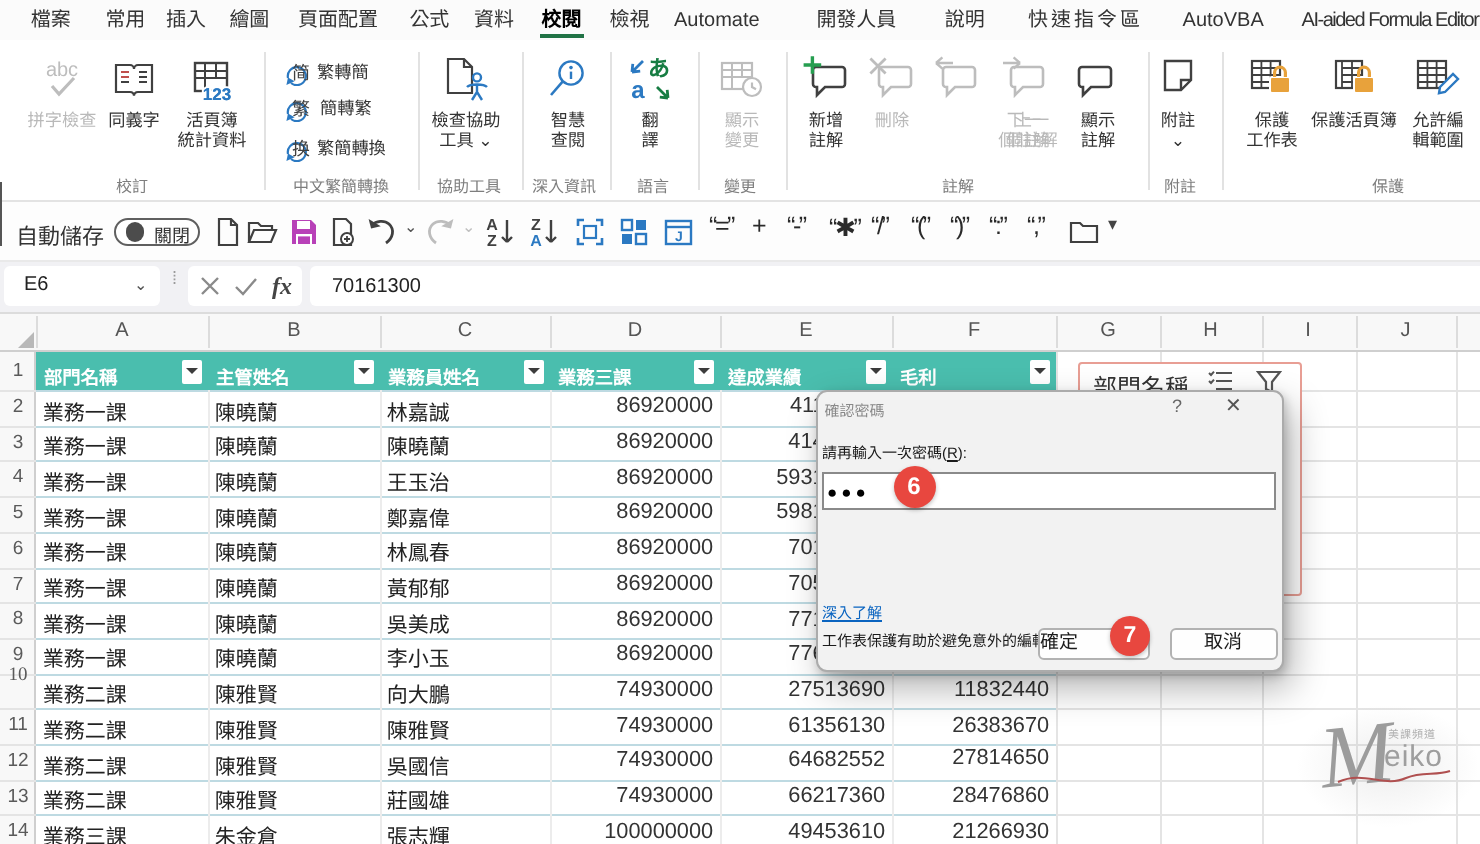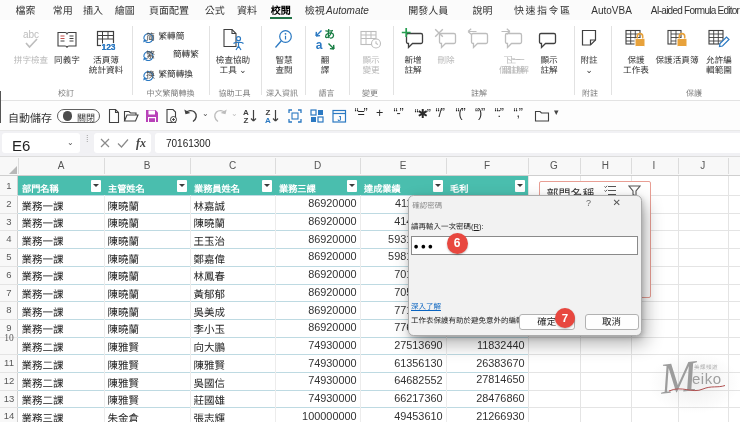--- a/index.html
+++ b/index.html
@@ -26,21 +26,21 @@
 <div class="abs" style="left:0;top:0;width:740px;height:20px;background:#fbfbfb;"></div>
 <div class="tab" style="left:15.4px;">檔案</div>
 <div class="tab" style="left:52.7px;">常用</div>
 <div class="tab" style="left:83px;">插入</div>
 <div class="tab" style="left:114.7px;">繪圖</div>
 <div class="tab" style="left:149px;">頁面配置</div>
 <div class="tab" style="left:204.7px;">公式</div>
 <div class="tab" style="left:237px;">資料</div>
 <div class="tab" style="left:270.8px;font-weight:bold;color:#000;">校閱</div>
 <div class="tab" style="left:304.8px;">檢視</div>
-<div class="tab" style="left:326px;font-style:italic;">Automate</div>
+<div class="tab" style="left:337px;">Automate</div>
 <div class="tab" style="left:408.2px;">開發人員</div>
 <div class="tab" style="left:472.4px;">說明</div>
 <div class="tab" style="left:514px;"><span style="letter-spacing:1.5px">快速指令區</span></div>
 <div class="tab" style="left:591.3px;">AutoVBA</div>
 <div class="tab" style="left:650.8px;"><span style="letter-spacing:-0.75px">AI-aided Formula Editor</span></div>
 <div class="abs" style="left:269.5px;top:16.5px;width:22.5px;height:2.2px;background:#217346;"></div>
 <div class="abs" style="left:0;top:20px;width:740px;height:80.5px;background:#fff;border-bottom:1px solid #e3e3e3;"></div>
 <div class="gsep" style="left:132px;"></div>
 <div class="gsep" style="left:208.5px;"></div>
 <div class="gsep" style="left:260.7px;"></div>
@@ -80,21 +80,21 @@
     <path d="M3 9 a4.5 4.5 0 1 1 1.5 2.5" stroke="#2b79c2" stroke-width="1.1"></path>
     <path d="M2.2 12.5 L3 8.8 L6.3 10.6 Z" fill="#2b79c2"></path>
     <text x="9.5" y="9.5" text-anchor="middle" font-size="9" fill="#404040" font-family="Liberation Sans">简</text>
   </svg>
 <div class="blabel" style="left:158.5px;top:30.5px;transform:none;text-align:left;">繁轉簡</div>
 <svg class="icon" style="left:140.5px;top:48px;" width="15" height="13" viewBox="0 0 15 13" fill="none">
     <path d="M3 9 a4.5 4.5 0 1 1 1.5 2.5" stroke="#2b79c2" stroke-width="1.1"></path>
     <path d="M2.2 12.5 L3 8.8 L6.3 10.6 Z" fill="#2b79c2"></path>
     <text x="9.5" y="9.5" text-anchor="middle" font-size="9" fill="#404040" font-family="Liberation Sans">繁</text>
   </svg>
-<div class="blabel" style="left:173px;top:49px;transform:none;text-align:right;">簡轉繁</div>
+<div class="blabel" style="left:160px;top:49px;transform:none;text-align:right;">簡轉繁</div>
 <svg class="icon" style="left:140.5px;top:67.5px;" width="15" height="13" viewBox="0 0 15 13" fill="none">
     <path d="M3 9 a4.5 4.5 0 1 1 1.5 2.5" stroke="#2b79c2" stroke-width="1.1"></path>
     <path d="M2.2 12.5 L3 8.8 L6.3 10.6 Z" fill="#2b79c2"></path>
     <text x="9.5" y="9.5" text-anchor="middle" font-size="9" fill="#404040" font-family="Liberation Sans">换</text>
   </svg>
 <div class="blabel" style="left:158.5px;top:68.5px;transform:none;text-align:left;">繁簡轉換</div>
 <svg class="icon" style="left:221.0px;top:28px;" width="24" height="24" viewBox="0 0 24 24" fill="none">
     <path d="M3 1.5 H11 L15 5.5 V18.5 H3 Z" stroke="#404040" stroke-width="1.1"></path>
     <path d="M11 1.5 V5.5 H15" stroke="#404040" stroke-width="1.1"></path>
     <circle cx="17.5" cy="10.7" r="2" stroke="#2b79c2" stroke-width="1.2"></circle>
@@ -237,21 +237,21 @@
 <div class="abs" style="left:455.5px;top:106px;font-size:12.5px;color:#2a2a2a;letter-spacing:-1.2px;">“(”</div>
 <div class="abs" style="left:475px;top:106px;font-size:12.5px;color:#2a2a2a;letter-spacing:-1.2px;">“)”</div>
 <div class="abs" style="left:494.5px;top:106px;font-size:12.5px;color:#2a2a2a;letter-spacing:-1.2px;">“:”</div>
 <div class="abs" style="left:513.5px;top:106px;font-size:12.5px;color:#2a2a2a;letter-spacing:-1.2px;">“,”</div>
 <svg class="icon" style="left:534px;top:108px;" width="16" height="16" viewBox="0 0 16 16" fill="none">
     <path d="M1.5 13 V3.5 H6 L7.5 5 H14.5 V13 Z" stroke="#404040" stroke-width="1.1"></path>
   </svg>
 <div class="abs" style="left:554px;top:107px;font-size:9px;color:#444;">▾</div>
 <div class="abs" style="left:0;top:131px;width:740px;height:24.5px;background:#f1f1f4;"></div>
 <div class="abs" style="left:2px;top:133px;width:78px;height:20px;background:#fff;border-radius:3px;"></div>
-<div class="abs" style="left:12px;top:137px;font-size:15px;color:#222;">E6</div>
+<div class="abs" style="left:12px;top:137px;font-size:10px;color:#222;">E6</div>
 <div class="abs" style="left:67px;top:138px;font-size:8px;color:#555;">⌄</div>
 <div class="abs" style="left:86px;top:137px;font-size:9px;color:#9a9a9a;letter-spacing:-1px;line-height:4px;">⁞</div>
 <div class="abs" style="left:94px;top:133px;width:57px;height:20px;background:#fff;border-radius:3px;"></div>
 <svg class="icon" style="left:99px;top:137px;" width="12" height="12" viewBox="0 0 12 12" fill="none">
     <path d="M2 2 L10 10 M10 2 L2 10" stroke="#8a8a8a" stroke-width="1.2"></path>
   </svg>
 <svg class="icon" style="left:116px;top:137px;" width="14" height="12" viewBox="0 0 14 12" fill="none">
     <path d="M2 6.5 L5.5 10 L12 2.5" stroke="#8a8a8a" stroke-width="1.2"></path>
   </svg>
 <div class="abs" style="left:136px;top:135.5px;font-size:12px;color:#444;font-family:'Liberation Serif',serif;font-style:italic;font-weight:bold;">fx</div>
@@ -440,21 +440,21 @@
 <div class="abs" style="left:407.5px;top:194.5px;width:234.5px;height:141px;background:#f2f2f2;border:1px solid #ababab;border-radius:5.5px;box-shadow:4px 8px 18px rgba(0,0,0,0.3),1px 2px 5px rgba(0,0,0,0.18);"></div>
 <div class="abs" style="left:412.3px;top:198.7px;font-size:7.5px;color:#8a8a8a;">確認密碼</div>
 <div class="abs" style="left:586.0px;top:197.7px;font-size:9px;color:#666;">?</div>
 <div class="abs" style="left:612.5px;top:196.7px;font-size:10px;color:#555;">✕</div>
 <div class="abs" style="left:411.0px;top:219.5px;font-size:7.5px;color:#1a1a1a;">請再輸入一次密碼(<span style="text-decoration:underline">R</span>):</div>
 <div class="abs" style="left:410.5px;top:236.0px;width:227.5px;height:18.5px;background:#fff;border:1px solid #8a8a8a;"></div>
 <div class="abs" style="left:413.5px;top:241.0px;font-size:8.5px;color:#000;letter-spacing:2px;">●●●</div>
 <div class="abs" style="left:446.5px;top:233.0px;width:21px;height:21px;border-radius:50%;background:#e8473f;box-shadow:0 1px 2px rgba(0,0,0,0.25);text-align:center;font-size:12px;font-weight:bold;color:#fff;line-height:21px;">6</div>
 <div class="abs" style="left:411.0px;top:269.5px;font-size:7.5px;color:#1a1a1a;margin-top:44px;">工作表保護有助於避免意外的編輯。</div>
 <div class="abs" style="left:411.0px;top:299.5px;font-size:7.5px;color:#0a64c0;text-decoration:underline;">深入了解</div>
-<div class="abs" style="left:519.0px;top:314.0px;width:55.5px;height:15.5px;background:#fefefe;border:1px solid #b2b2b2;border-radius:3px;text-align:center;font-size:9.5px;color:#1a1a1a;line-height:14.5px;">確定</div>
+<div class="abs" style="left:519.0px;top:314.0px;width:55.5px;height:15.5px;background:#fefefe;border:1px solid #b2b2b2;border-radius:3px;text-align:left;font-size:9.5px;color:#1a1a1a;line-height:14.5px;">確定</div>
 <div class="abs" style="left:584.5px;top:314.0px;width:54px;height:15.5px;background:#fefefe;border:1px solid #b2b2b2;border-radius:3px;text-align:center;font-size:9.5px;color:#1a1a1a;line-height:14.5px;">取消</div>
 <div class="abs" style="left:555.0px;top:307.5px;width:20px;height:20px;border-radius:50%;background:#e8473f;box-shadow:0 1px 2px rgba(0,0,0,0.25);text-align:center;font-size:11.5px;font-weight:bold;color:#fff;line-height:20px;">7</div>
 <div class="abs" style="left:648px;top:352px;width:92px;height:62px;background:radial-gradient(ellipse at center,rgba(160,160,160,0.18),rgba(160,160,160,0) 70%);"></div>
 <div class="abs" style="left:660px;top:352px;font-family:'Liberation Serif',serif;font-style:italic;font-size:44px;color:#9c9c9c;transform:rotate(-6deg);">M</div>
 <div class="abs" style="left:694px;top:363px;font-size:5.5px;color:#b2b2b2;letter-spacing:0.5px;">美課頻道</div>
 <div class="abs" style="left:692px;top:370px;font-size:15px;color:#9e9e9e;letter-spacing:0.5px;">eiko</div>
 <svg class="icon" style="left:668px;top:382px;" width="58" height="14" viewBox="0 0 58 14" fill="none">
     <path d="M1 9 C14 3 24 12 35 7 C43 3.5 50 6 57 3.5" stroke="#b05050" stroke-width="1"></path>
   </svg>
 </body></html>

